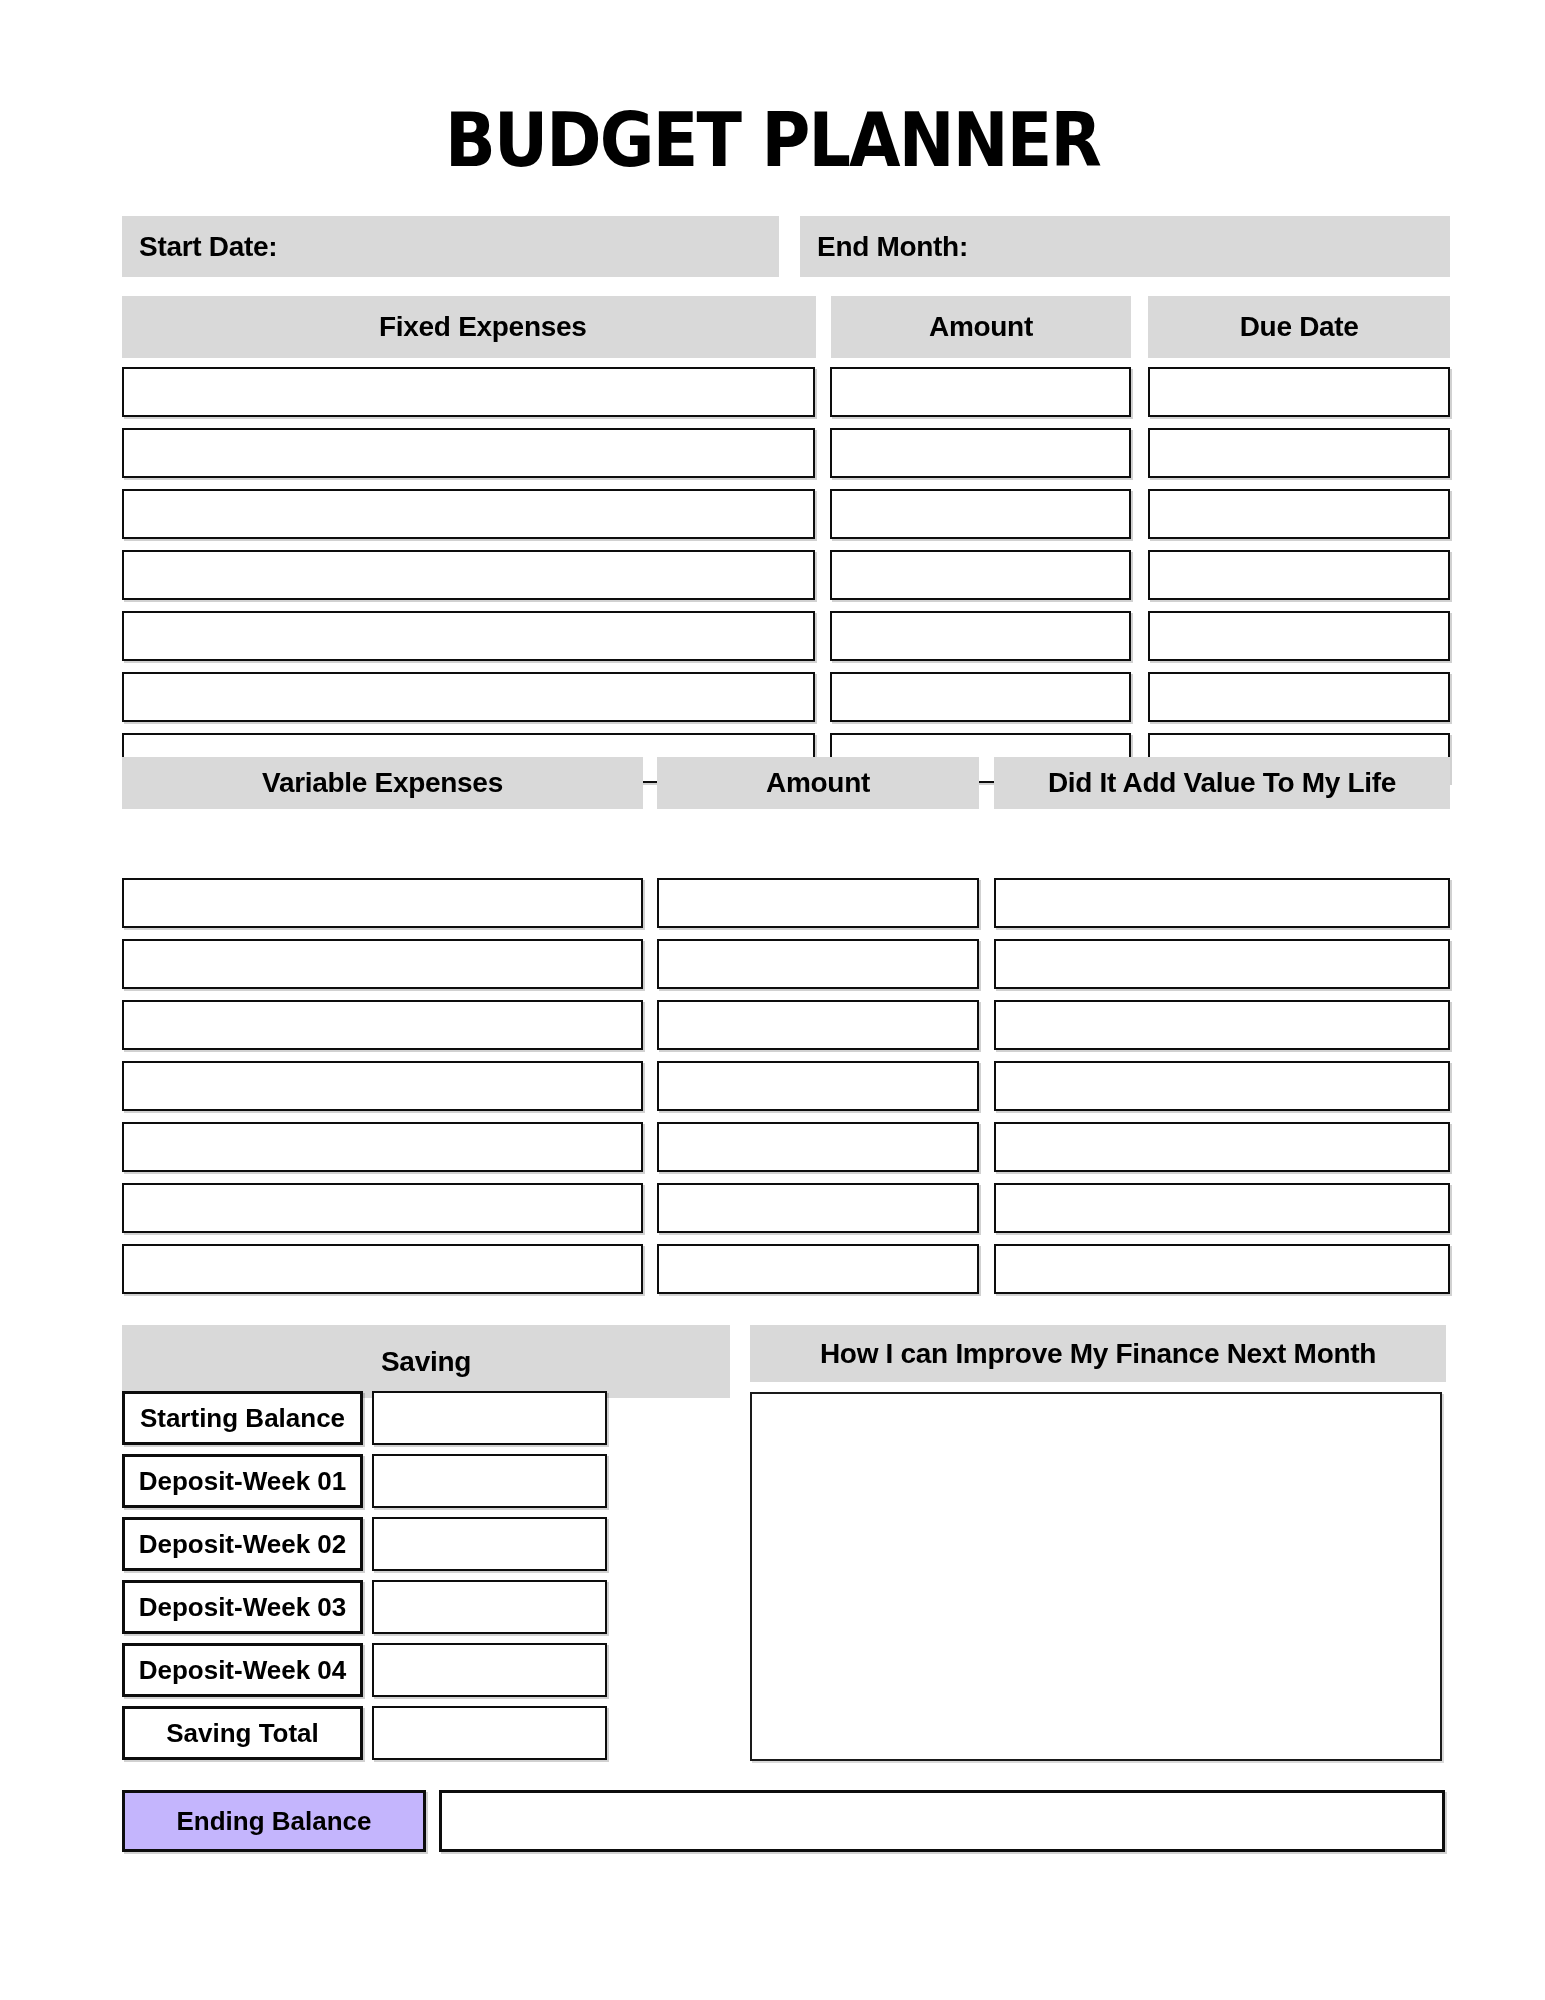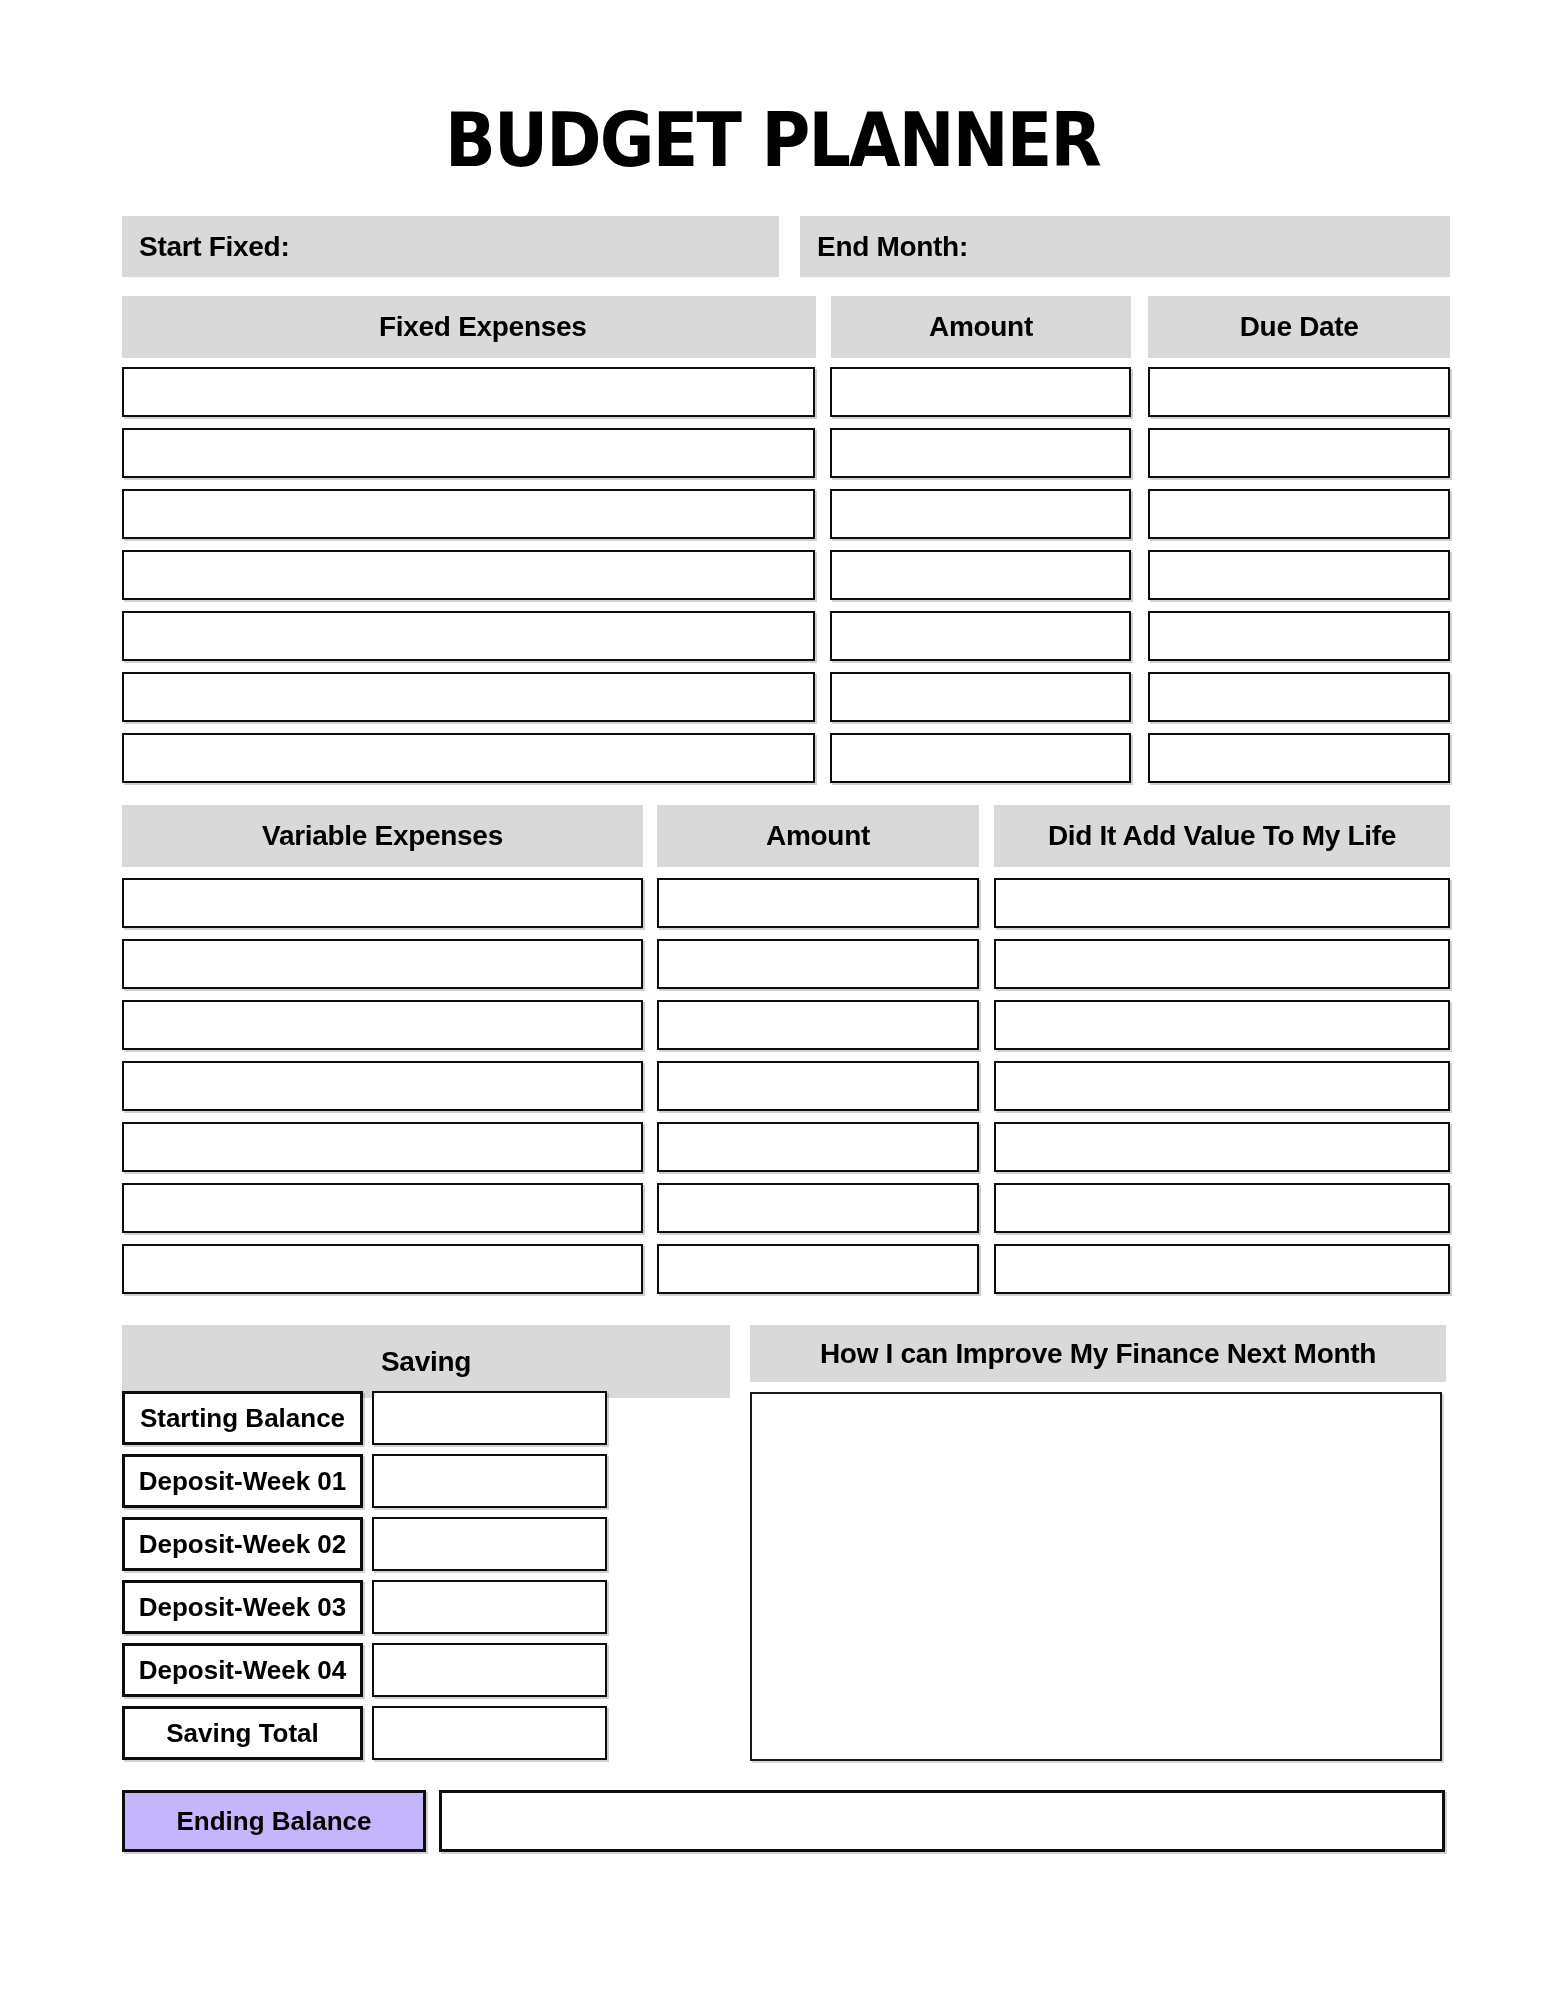--- a/index.html
+++ b/index.html
@@ -58,21 +58,21 @@
   
   .fixed-headers { position: absolute; left: 122px; top: 296px; width: 1328px; height: 62px; display: flex; }
   .fx-c1 { width: 734px; padding-left: 28px; }
   .fx-c2 { width: 319px; margin-left: 15px; }
   .fx-c3 { width: 320px; margin-left: 17px; }
   .fixed-rows { position: absolute; left: 122px; top: 367px; width: 1328px; }
 
   .row { display: flex; height: 50px; margin-bottom: 11px; }
 
   
-  .variable-headers { position: absolute; left: 122px; top: 805px; width: 1328px; height: 62px; display: flex; }
+  .variable-headers { position: absolute; left: 122px; top: 757px; width: 1328px; height: 52px; display: flex; }
   .vx-c1 { width: 521px; }
   .vx-c2 { width: 322px; margin-left: 14px; }
   .vx-c3 { width: 456px; margin-left: 15px; }
   .variable-rows { position: absolute; left: 122px; top: 878px; width: 1328px; }
 
   
   .saving-header { position: absolute; left: 122px; top: 1325px; width: 608px; height: 73px; }
   .saving-rows { position: absolute; left: 122px; top: 1391px; width: 485px; }
   .saving-row { display: flex; height: 54px; margin-bottom: 9px; }
   .saving-label {
@@ -107,21 +107,21 @@
 </style>
 </head>
 <body>
 
 <div class="page">
 
   <div class="title">BUDGET PLANNER</div>
 
   <div class="date-row">
     <div class="hdr hdr-left date-start">
-      <span>Start Fixed:</span>
+      <span>Start Date:</span>
     </div>
     <div class="hdr hdr-left date-end">
       <span>End Month:</span>
     </div>
   </div>
 
   <div class="fixed-headers">
     <div class="hdr fx-c1">Fixed Expenses</div>
     <div class="hdr fx-c2">Amount</div>
     <div class="hdr fx-c3">Due Date</div>

